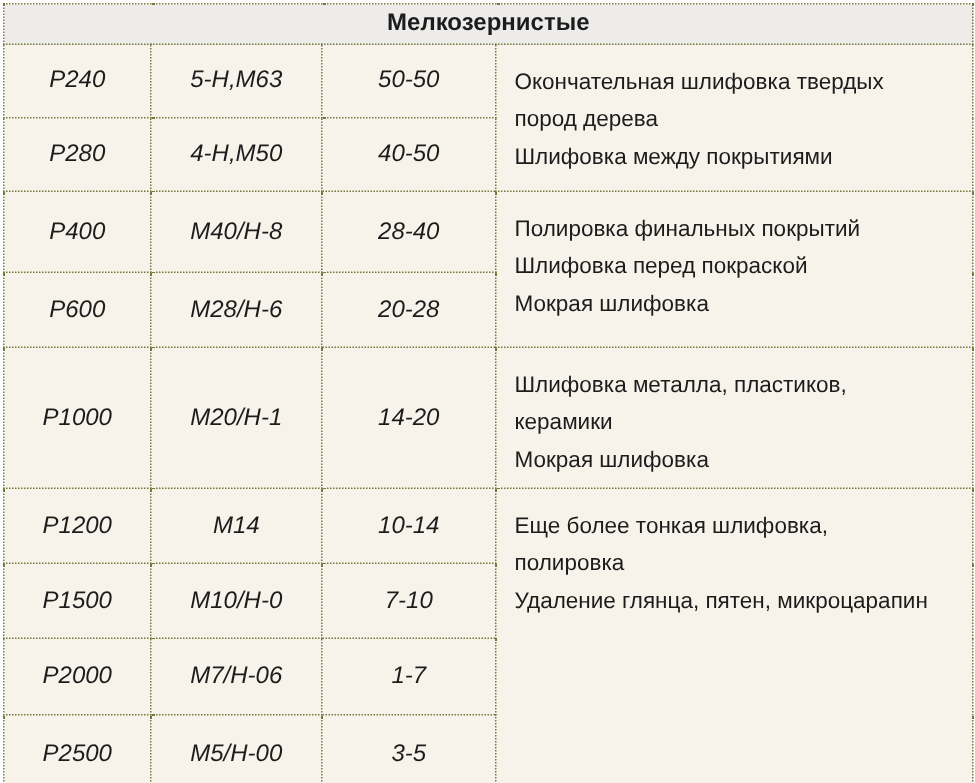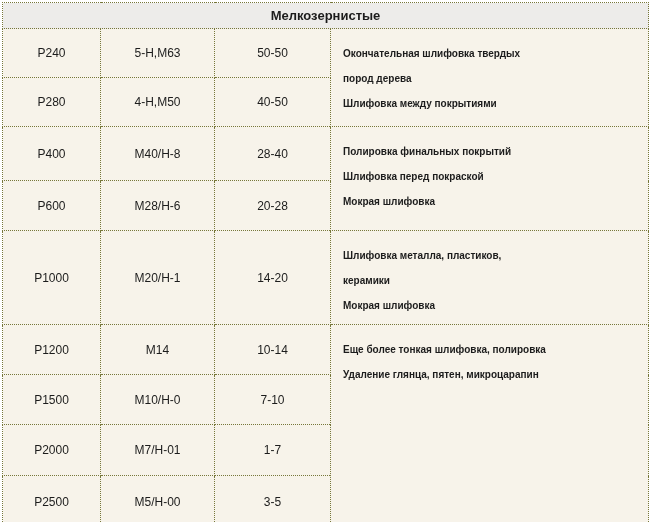--- a/index.html
+++ b/index.html
@@ -31,39 +31,39 @@
   col.c1 { width: 98px; }
   col.c2 { width: 114px; }
   col.c3 { width: 116px; }
   col.c4 { width: 318px; }
   th, td {
     border: 1px dotted var(--border);
     background: var(--cell-bg);
   }
   th.title-cell {
     background: var(--header-bg);
-    font-size: 13px;
+    font-size: 16px;
     font-weight: bold;
     text-align: center;
     padding: 4px 0;
   }
   td.v {
     text-align: center;
     vertical-align: middle;
-    font-size: 12px;
+    font-size: 16px;
     padding: 0 4px;
+    font-style: italic;
   }
   td.d {
     text-align: left;
     vertical-align: top;
-    font-size: 10px;
+    font-size: 15px;
     line-height: 25px;
     padding: 12px 24px 6px 12px;
     white-space: pre-line;
-    font-weight: bold;
   }
   tr.h26 { height: 26px; }
   tr.h49 { height: 49px; }
   tr.h50 { height: 50px; }
   tr.h51 { height: 51px; }
   tr.h52 { height: 52px; }
   tr.h54 { height: 54px; }
   tr.h85 { height: 85px; }
 </style>
 </head>
@@ -124,21 +124,21 @@
         <td class="d" rowspan="4">Еще более тонкая шлифовка, полировка
 Удаление глянца, пятен, микроцарапин</td>
       </tr>
       <tr class="h50">
         <td class="v">P1500</td>
         <td class="v">М10/Н-0</td>
         <td class="v">7-10</td>
       </tr>
       <tr class="h51">
         <td class="v">P2000</td>
-        <td class="v">М7/Н-01</td>
+        <td class="v">М7/Н-06</td>
         <td class="v">1-7</td>
       </tr>
       <tr class="h52">
         <td class="v">P2500</td>
         <td class="v">М5/Н-00</td>
         <td class="v">3-5</td>
       </tr>
     </tbody>
   </table>
 </div>

